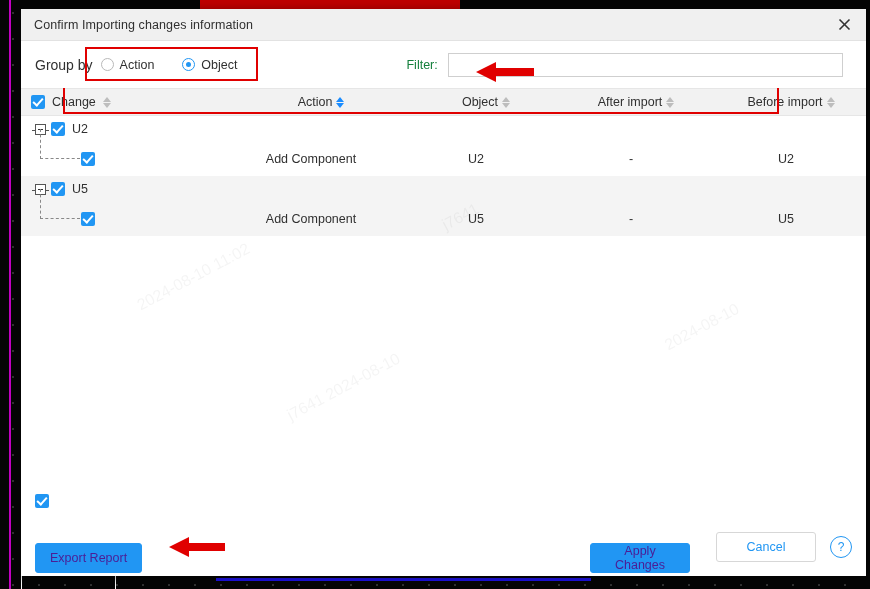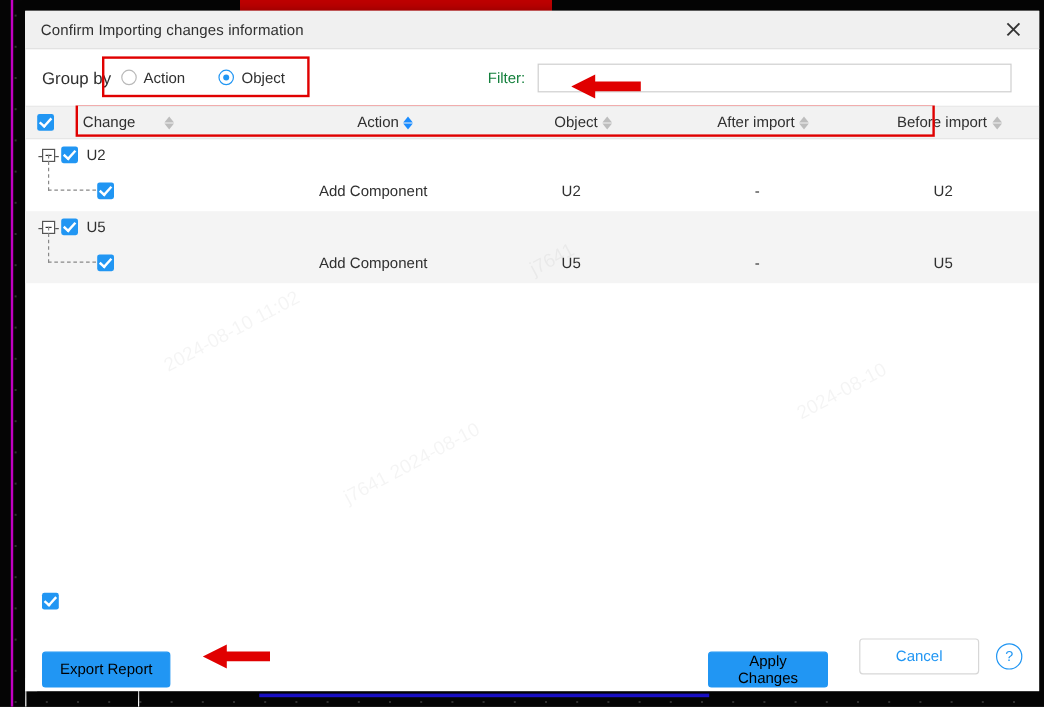--- a/index.html
+++ b/index.html
@@ -108,21 +108,21 @@
 
   
   .table-area { flex: 1 1 auto; position: relative; overflow: hidden; }
   .thead {
     display: flex; align-items: center;
     height: 26px; background: #f2f2f2;
     border-top: 1px solid #e6e6e6; border-bottom: 1px solid #e6e6e6;
     font-size: 12.5px; color: #303030;
   }
   .th { display: flex; align-items: center; justify-content: center; gap: 4px; position: relative; }
-  .th.col-change { justify-content: flex-start; padding-left: 10px; gap: 24px; }
+  .th.col-change { justify-content: flex-start; padding-left: 10px; gap: 7px; }
   .col-change  { width: 200px; flex: none; }
   .col-action  { width: 180px; flex: none; }
   .col-object  { width: 150px; flex: none; }
   .col-before  { width: 160px; flex: none; }
   .col-after   { width: 150px; flex: none; }
 
   .sort-ico { display: inline-flex; flex-direction: column; gap: 1px; line-height: 0; }
   .sort-ico i { display: block; width: 0; height: 0; border-left: 4px solid transparent; border-right: 4px solid transparent; }
   .sort-ico i.up { border-bottom: 5px solid #bdbdbd; }
   .sort-ico i.dn { border-top: 5px solid #bdbdbd; }
@@ -187,21 +187,21 @@
     display: flex; align-items: center; padding: 0 14px;
     position: relative;
   }
   .btn {
     font-family: "Liberation Sans", sans-serif;
     font-size: 12.5px; height: 30px;
     border-radius: 3px; cursor: pointer;
     display: inline-flex; align-items: center; justify-content: center;
     box-sizing: border-box;
   }
-  .btn-primary { background: #2196f3; color: #000000; border: 1px solid #2196f3; padding: 0 16px; margin-top: 21px; }
+  .btn-primary { background: #2196f3; color: #4c1d95; border: 1px solid #2196f3; padding: 0 16px; margin-top: 21px; }
   .btn-export  { padding: 0 14px; }
   .btn-apply   { width: 100px; }
   .btn-ghost   { background: #fff; color: #2196f3; border: 1px solid #d7d7d7; width: 100px; }
   .spacer { flex: 1 1 auto; }
   .help-ico {
     width: 20px; height: 20px; margin-left: 14px;
     border: 1.6px solid #2196f3; border-radius: 50%;
     color: #2196f3; font-size: 12px; cursor: pointer;
     display: flex; align-items: center; justify-content: center;
   }

